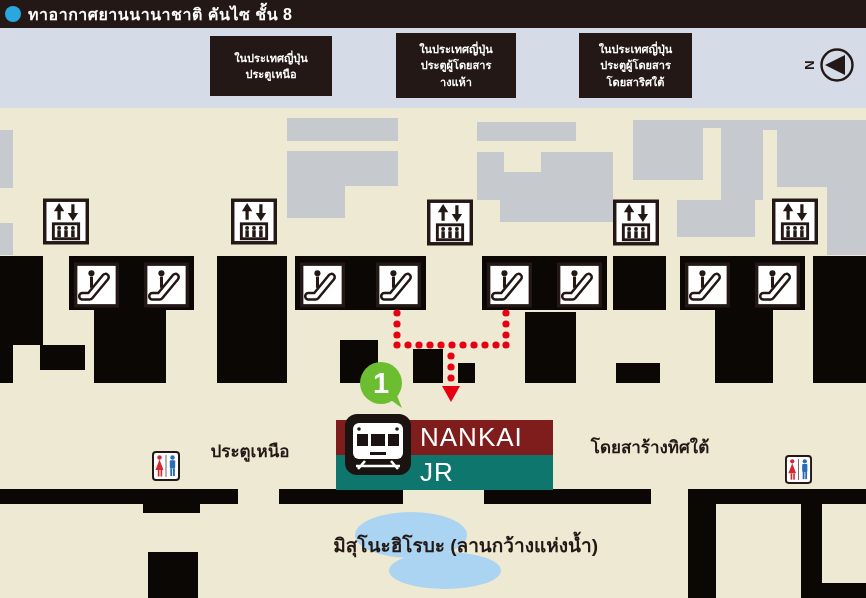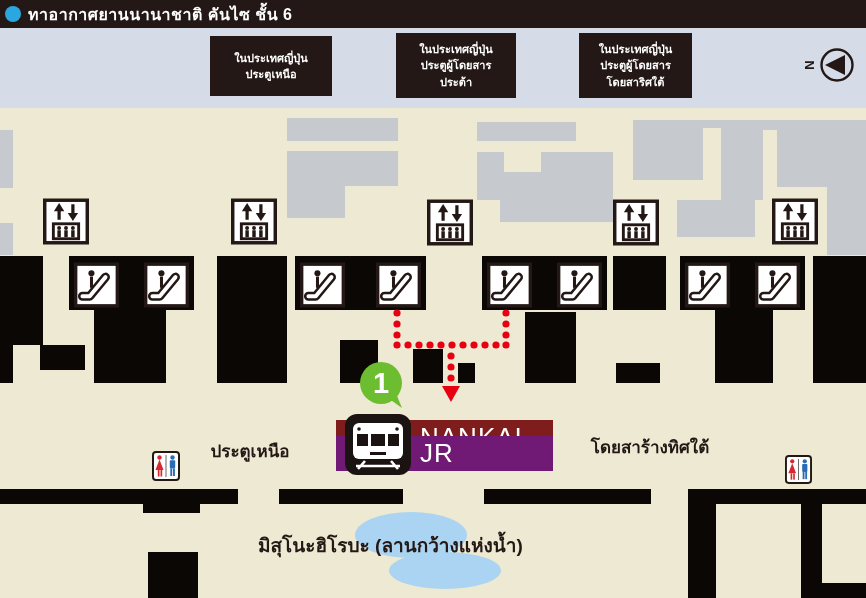--- a/index.html
+++ b/index.html
@@ -16,43 +16,43 @@
   .band{position:absolute;left:0;top:28px;width:866px;height:80px;background:#D5DCE8;}
   .legend{position:absolute;background:#231815;color:#fff;display:flex;flex-direction:column;
           justify-content:center;align-items:center;text-align:center;font-size:11px;
           line-height:1.5;font-weight:bold;}
   .icon{position:absolute;}
   .icon svg{display:block;width:100%;height:100%;}
   .maplabel{position:absolute;color:#231815;font-weight:bold;font-size:17px;text-align:center;}
   .sign{position:absolute;left:336px;top:408px;width:217px;height:70px;}
   .sign .row{position:absolute;left:0;width:217px;height:35px;color:#fff;font-size:26px;
              line-height:35px;padding-left:84px;box-sizing:border-box;letter-spacing:1px;}
-  .pondtext{position:absolute;left:258px;top:530px;width:340px;text-align:left;
+  .pondtext{position:absolute;left:258px;top:530px;width:340px;text-align:right;
             color:#231815;font-weight:bold;font-size:19px;}
 </style>
 </head>
 <body>
 
 <div class="stage">
 
   <div class="band"></div>
 
   <div class="header">
     <span class="dot"></span>
-    <span class="title">ทาอากาศยานนานาชาติ คันไซ ชั้น 6</span>
+    <span class="title">ทาอากาศยานนานาชาติ คันไซ ชั้น 8</span>
   </div>
 
   <div class="legend" style="left:210px;top:36px;width:122px;height:60px">
     <span>ในประเทศญี่ปุ่น</span>
     <span>ประตูเหนือ</span>
   </div>
   <div class="legend" style="left:396px;top:33px;width:120px;height:65px">
     <span>ในประเทศญี่ปุ่น</span>
     <span>ประตูผู้โดยสาร</span>
-    <span>ประต้า</span>
+    <span>างแห้า</span>
   </div>
   <div class="legend" style="left:579px;top:33px;width:113px;height:65px">
     <span>ในประเทศญี่ปุ่น</span>
     <span>ประตูผู้โดยสาร</span>
     <span>โดยสาริศใต้</span>
   </div>
 
   <div class="icon" style="left:800px;top:44px;width:58px;height:42px">
     <svg viewBox="0 0 58 42">
       <text x="9" y="26" transform="rotate(-90 9 21)" font-size="13" font-weight="bold" fill="#231815" text-anchor="middle">N</text>
@@ -296,21 +296,21 @@
       <polygon points="32,37 46,47 39,30" fill="#6CBD2F"></polygon>
       <circle cx="25" cy="22" r="21" fill="#6CBD2F"></circle>
       <text x="25" y="32" text-anchor="middle" font-size="29" font-weight="bold" fill="#fff">1</text>
     </svg>
   </div>
 
   <div class="sign">
     <div class="row" style="top:12px;background:#7f1d1d">
       <span>NANKAI</span>
     </div>
-    <div class="row" style="top:28px;background:#701a75">
+    <div class="row" style="top:47px;background:#0f766e">
       <span>JR</span>
     </div>
     <div class="icon" style="left:8px;top:5px;width:68px;height:63px">
       <svg viewBox="0 0 68 63">
         <rect x="1" y="1" width="66" height="61" rx="12" fill="#1A1311"></rect>
         <rect x="9" y="10" width="50" height="36" rx="6" fill="#fff"></rect>
         <circle cx="15" cy="16" r="1.8" fill="#1A1311"></circle>
           <circle cx="53" cy="16" r="1.8" fill="#1A1311"></circle>
         <rect x="13" y="21" width="11" height="12" fill="#1A1311"></rect>
         <rect x="27" y="21" width="14" height="12" fill="#1A1311"></rect>

